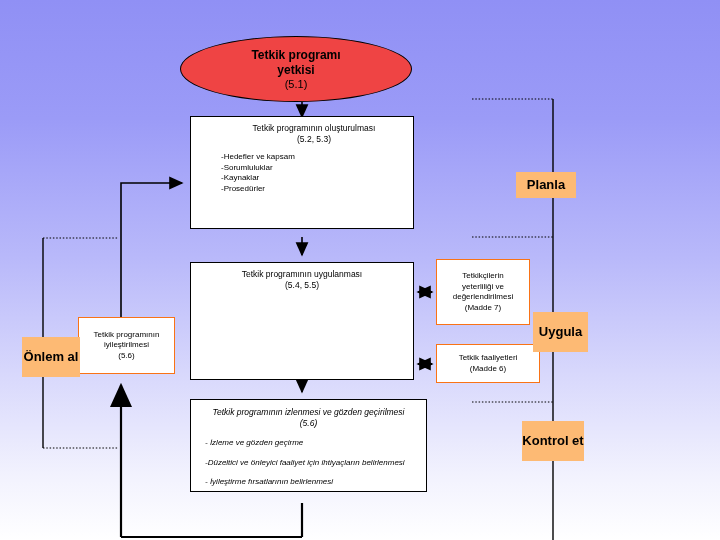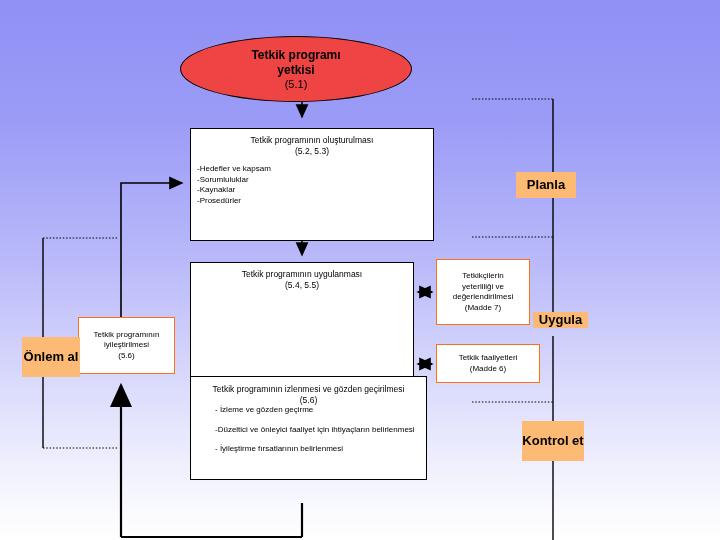--- a/index.html
+++ b/index.html
@@ -23,41 +23,41 @@
   #n-authority .ttl{font-size:12px;line-height:15px;}
   #n-authority .sub{font-size:11px;}
 
   
   .pbox{position:absolute;background:#ffffff;border:1px solid #000;box-sizing:border-box;}
   .pbox .hdr{text-align:center;font-size:8.5px;line-height:10.5px;padding-top:6px;color:#000;}
   .pbox .hdr .num{display:block;}
   .pbox ul{list-style:none;margin:8px 0 0 0;padding:0 0 0 6px;}
   .pbox ul li{font-size:8px;line-height:10.5px;color:#000;white-space:nowrap;}
 
-  #n-establish{left:190px;top:128px;width:244px;height:113px;}
+  #n-establish{left:190px;top:116px;width:224px;height:113px;padding-left:24px;}
   #n-implement{left:190px;top:262px;width:224px;height:118px;}
-  #n-monitor{left:190px;top:376px;width:237px;height:104px;}
+  #n-monitor{left:190px;top:399px;width:237px;height:93px;font-style:italic;}
   #n-monitor .hdr{padding-top:7px;}
-  #n-monitor .blist{padding-left:24px;}
+  #n-monitor .blist{margin-top:10px;padding-left:14px;}
   #n-monitor .blist p{margin:0 0 9px 0;font-size:8px;line-height:10.5px;color:#000;}
 
   
   #n-competence{left:436px;top:259px;width:94px;height:66px;display:flex;align-items:center;justify-content:center;}
   #n-competence .sub{font-size:8px;line-height:10.5px;}
   #n-activities{left:436px;top:344px;width:104px;height:39px;display:flex;align-items:center;justify-content:center;}
   #n-activities .sub{font-size:8px;line-height:10.5px;}
 
   #n-improve{left:78px;top:317px;width:97px;height:57px;display:flex;align-items:center;justify-content:center;}
   #n-improve .sub{font-size:8px;line-height:10.5px;}
 
   
   .pdca{position:absolute;background:#fdba74;border:none;display:flex;align-items:center;justify-content:center;
         font-weight:bold;font-size:13px;line-height:16px;color:#000;text-align:center;}
   #n-plan{left:516px;top:172px;width:60px;height:26px;}
-  #n-do{left:533px;top:312px;width:55px;height:16px;text-align:right;}
+  #n-do{left:533px;top:312px;width:55px;height:40px;text-align:right;}
   #n-check{left:522px;top:421px;width:62px;height:40px;}
   #n-act{left:22px;top:337px;width:58px;height:40px;}
 </style>
 </head>
 <body>
 
 <div class="canvas">
 
   <svg class="lines" viewBox="0 0 720 540">
     <defs>

